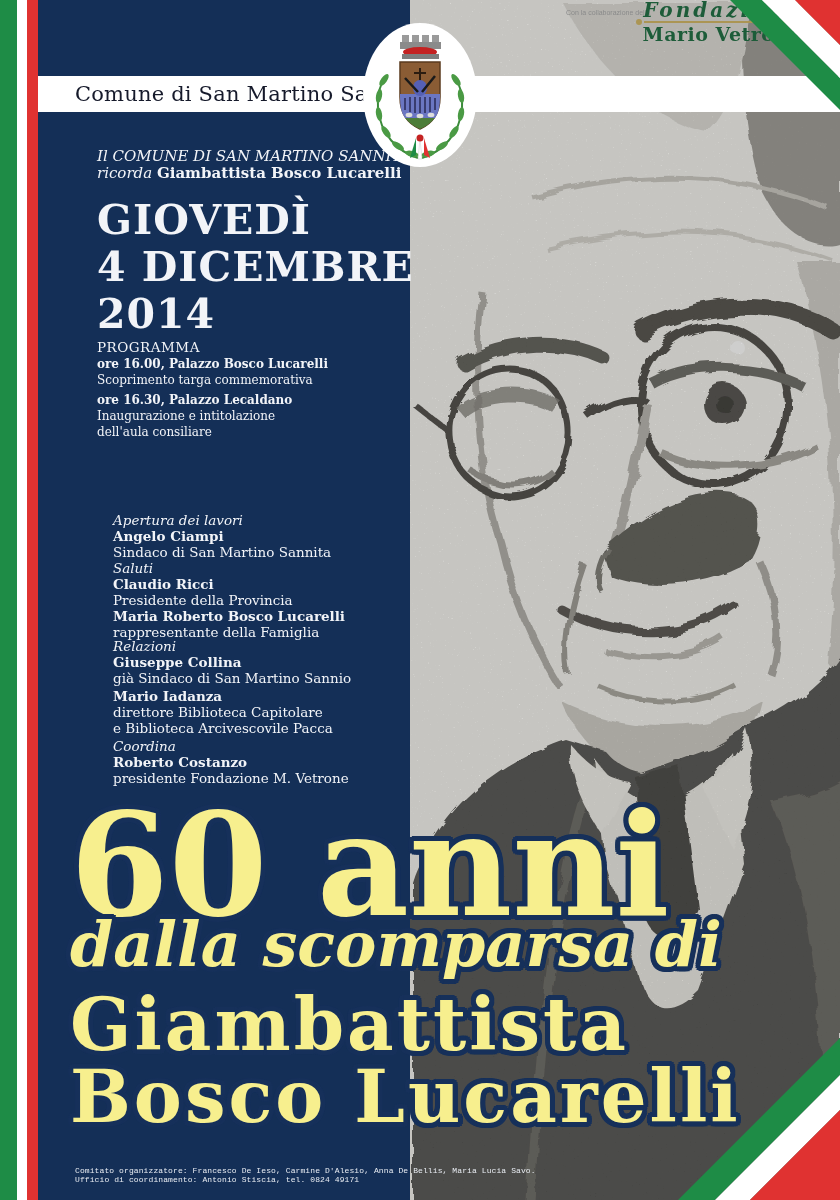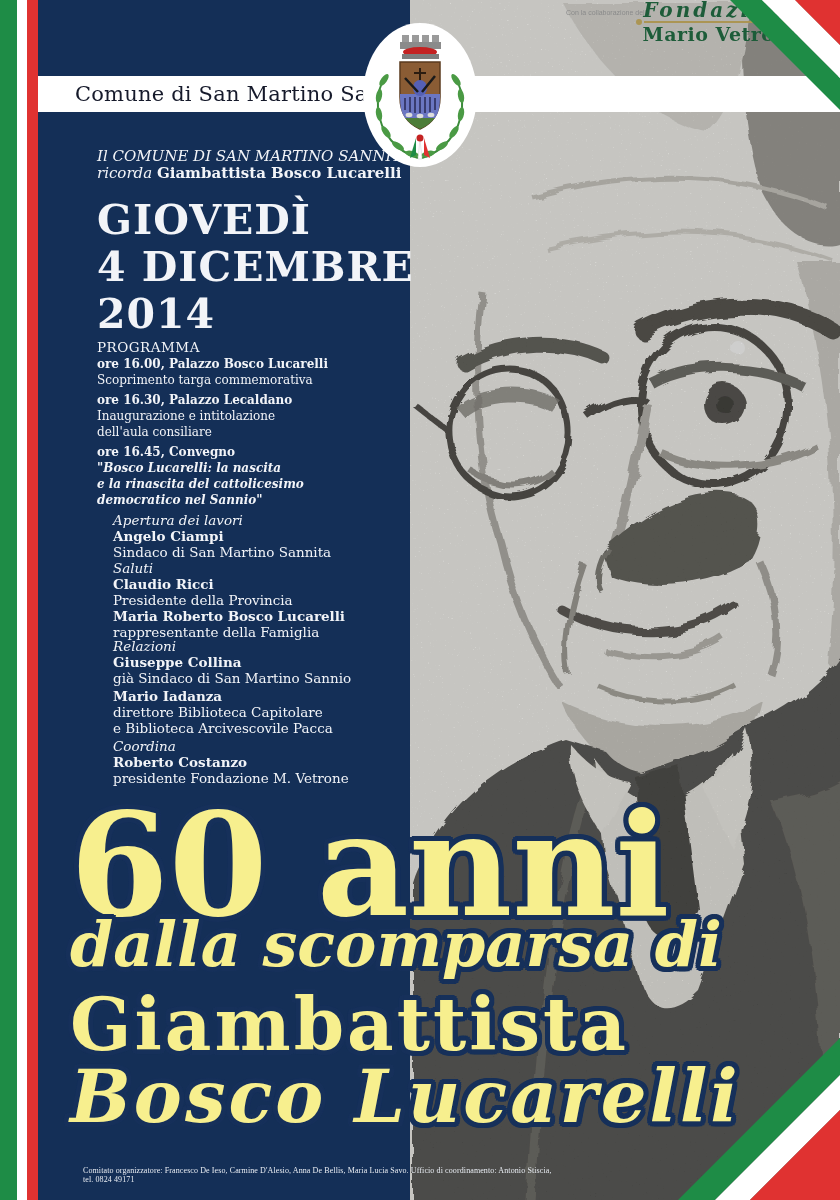--- a/index.html
+++ b/index.html
@@ -47,24 +47,24 @@
   .s1{top:512px;} .s2{top:560px;} .s3{top:638px;} .s4{top:688px;} .s5{top:738px;}
   
   .head{position:absolute;left:70px;z-index:7;color:#f7ef8e;white-space:nowrap;
         text-shadow:5px 0 0 #16305a,-5px 0 0 #16305a,0 5px 0 #16305a,0 -5px 0 #16305a,
         4px 4px 0 #16305a,-4px 4px 0 #16305a,4px -4px 0 #16305a,-4px -4px 0 #16305a,
         2px 5px 0 #16305a,-2px 5px 0 #16305a,2px -5px 0 #16305a,-2px -5px 0 #16305a,
         5px 2px 0 #16305a,-5px 2px 0 #16305a,5px -2px 0 #16305a,-5px -2px 0 #16305a;}
   .h60{top:794px;font-size:142px;line-height:142px;font-weight:bold;}
   .hsc{top:914px;font-size:62px;line-height:62px;font-style:italic;font-weight:bold;}
   .hgb{top:989px;font-size:72px;line-height:72px;font-weight:bold;letter-spacing:3px;}
-  .hbl{top:1061px;font-size:72px;line-height:72px;font-weight:bold;letter-spacing:3px;font-style:italic;}
+  .hbl{top:1061px;font-size:72px;line-height:72px;font-weight:bold;letter-spacing:3px;}
   
   .footer{position:absolute;left:75px;top:1166px;width:470px;z-index:7;
-          font-family:Liberation Serif, serif;font-size:8px;color:#e8ecf2;letter-spacing:.1px;margin-left:8px;}
+          font-family:Liberation Mono, monospace;font-size:8px;color:#e8ecf2;letter-spacing:.1px;}
 </style>
 </head>
 <body>
 
 <div class="poster">
 
   <svg class="photo" viewBox="0 0 430 1200" preserveAspectRatio="none">
     <defs>
       <filter id="sketch" x="-5%" y="-5%" width="110%" height="110%">
         <feTurbulence type="turbulence" baseFrequency="0.015 0.02" numOctaves="3" seed="7" result="t"></feTurbulence>
@@ -226,26 +226,20 @@
   <div class="col prghead">PROGRAMMA</div>
   <div class="col prg p1">
     <div class="b">ore 16.00, Palazzo Bosco Lucarelli</div>
     <div>Scoprimento targa commemorativa</div>
   </div>
   <div class="col prg p2">
     <div class="b">ore 16.30, Palazzo Lecaldano</div>
     <div>Inaugurazione e intitolazione</div>
     <div>dell'aula consiliare</div>
   </div>
-  <div class="col prg p3">
-    <div class="b">ore 16.45, Convegno</div>
-    <div class="bi">"Bosco Lucarelli: la nascita</div>
-    <div class="bi">e la rinascita del cattolicesimo</div>
-    <div class="bi">democratico nel Sannio"</div>
-  </div>
 
   <div class="col sec s1">
     <div class="lab">Apertura dei lavori</div>
     <div class="nm">Angelo Ciampi</div>
     <div>Sindaco di San Martino Sannita</div>
   </div>
   <div class="col sec s2">
     <div class="lab">Saluti</div>
     <div class="nm">Claudio Ricci</div>
     <div>Presidente della Provincia</div>

